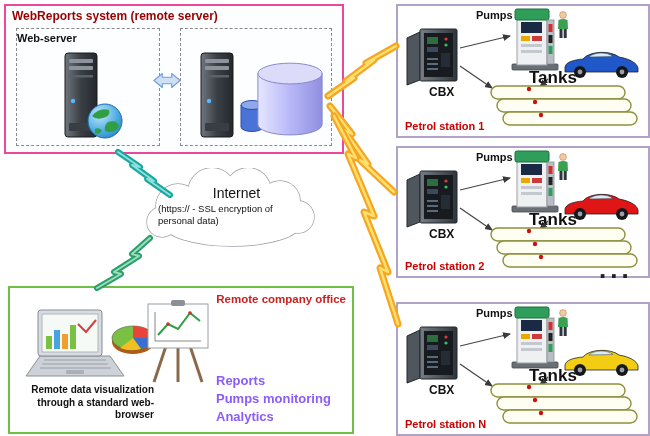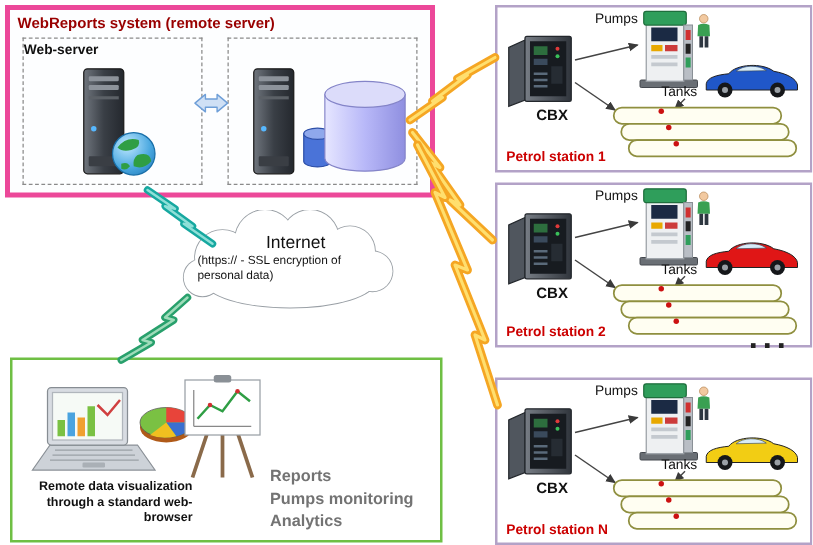--- a/index.html
+++ b/index.html
@@ -2,21 +2,21 @@
 <html><head>
 <meta charset="utf-8">
 <style>
   html,body{margin:0;padding:0;background:#fff}
   body{font-family:"Liberation Sans","DejaVu Sans",sans-serif;color:#111}
   .canvas{position:relative;width:650px;height:436px;background:#fff;overflow:hidden}
   .abs{position:absolute}
   .hidden-defs{position:absolute;width:0;height:0}
 
   
-  .wr-box{left:4px;top:4px;width:336px;height:146px;border:4px solid #ec4899;background:#fdfeff}
+  .wr-box{left:4px;top:4px;width:336px;height:146px;border:2px solid #ec4899;background:#fdfeff}
   .wr-title{left:6px;top:3px;font-size:12px;font-weight:bold;color:#990000;white-space:nowrap}
   .dash-box{border:1px dashed #8a8a8a}
   .web-box{left:10px;top:22px;width:142px;height:116px}
   .db-box{left:174px;top:22px;width:150px;height:116px}
   .dash-label{left:0;top:3px;width:100%;text-align:left;font-size:11px;font-weight:bold}
   .server-art{left:0;top:18px;width:142px;height:96px}
   .db-art{left:0;top:18px;width:150px;height:96px}
   .big-cyl{left:250px;top:54px;width:68px;height:80px}
   .dbl-arrow{left:147px;top:66px;width:28px;height:17px}
 
@@ -25,29 +25,29 @@
   .inet-title{left:154px;top:185px;width:165px;text-align:center;font-size:14px}
   .inet-sub{left:158px;top:203px;width:150px;text-align:left;font-size:9.5px;line-height:1.3}
 
   
   .office-box{left:8px;top:286px;width:342px;height:144px;border:2px solid #6fbf44;background:#fff}
   .office-title{right:6px;top:5px;font-size:11.5px;font-weight:bold;color:#cc2020;white-space:nowrap}
   .laptop-art{left:14px;top:20px;width:102px;height:72px}
   .pie-art{left:98px;top:30px;width:50px;height:42px}
   .easel-art{left:130px;top:12px;width:76px;height:84px}
   .office-caption{left:10px;top:96px;width:134px;text-align:right;font-size:10px;font-weight:bold;line-height:1.25}
-  .features{left:206px;top:84px;font-size:13px;font-weight:bold;color:#737373;line-height:18px}
+  .features{left:206px;top:84px;font-size:13px;font-weight:bold;color:#8b5cf6;line-height:18px}
 
   
   .station{left:396px;width:250px;height:130px;border:2px solid #b3a2c7;background:#fff}
   .st-1{top:4px}.st-2{top:146px;height:128px}.st-n{top:302px}
   .station-art{left:0;top:0;width:246px;height:126px;color:#2057c9}
-  .pumps-label{left:78px;top:3px;font-size:11px;font-weight:normal}
+  .pumps-label{left:78px;top:3px;font-size:11px;font-weight:bold}
   .cbx-label{left:31px;top:79px;font-size:12px;font-weight:bold}
-  .tanks-label{left:131px;top:62px;font-size:11px;font-weight:normal}
+  .tanks-label{left:131px;top:62px;font-size:17px;font-weight:bold}
   .station-name{left:7px;bottom:4px;font-size:11px;font-weight:bold;color:#cc0000;white-space:nowrap}
   .dots{left:599px;top:254px;font-size:26px;font-weight:bold;letter-spacing:4px;color:#222}
 
   
   .bolts{left:0;top:0;width:650px;height:436px;pointer-events:none;z-index:10}
 </style>
 </head>
 <body>
 
 <div class="canvas">
@@ -195,20 +195,21 @@
       <circle cx="140" cy="33" r="20"></circle>
         <circle cx="158" cy="49" r="16"></circle>
         <circle cx="22" cy="54" r="15"></circle>
       <ellipse cx="92" cy="57" rx="68" ry="21"></ellipse>
     </g>
   </svg>
   <div class="abs inet-title">Internet</div>
   <div class="abs inet-sub">(https:// - SSL encryption of personal data)</div>
 
   <div class="abs office-box">
+    <div class="abs office-title">Remote company office</div>
     <svg class="abs laptop-art" viewBox="0 0 102 72">
       <polygon points="2,68 16,48 86,48 100,68" fill="#cdd2d8" stroke="#8a9096"></polygon>
       <rect x="14" y="2" width="64" height="46" rx="3" fill="#d8dce2" stroke="#878d93"></rect>
       <rect x="18" y="6" width="56" height="38" fill="#f6faf6" stroke="#b0b6bc"></rect>
       <rect x="22" y="28" width="6" height="13" fill="#7ac143"></rect>
       <rect x="30" y="22" width="6" height="19" fill="#4aa3df"></rect>
       <rect x="38" y="26" width="6" height="15" fill="#f0a030"></rect>
       <rect x="46" y="17" width="6" height="24" fill="#7ac143"></rect>
       <polyline points="54,16 62,24 72,12" fill="none" stroke="#d04040" stroke-width="2"></polyline>
       <line x1="20" y1="52" x2="82" y2="52" stroke="#9aa0a6"></line>

